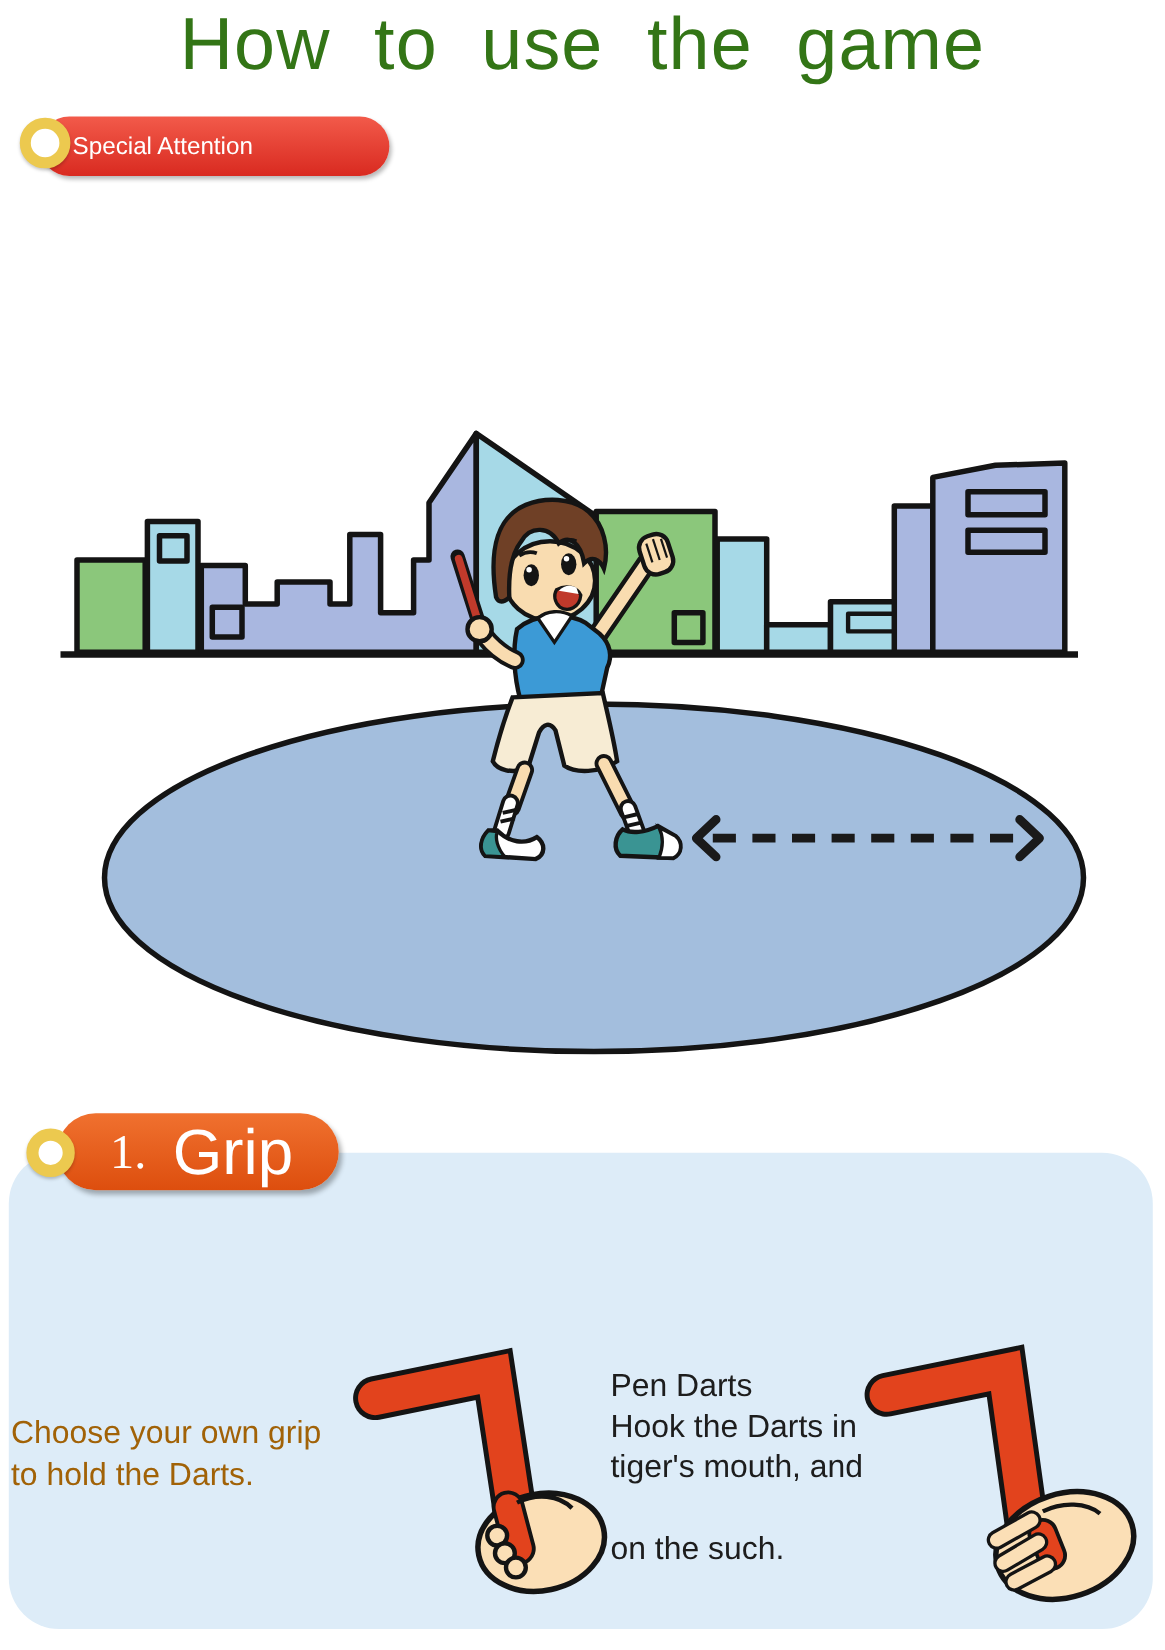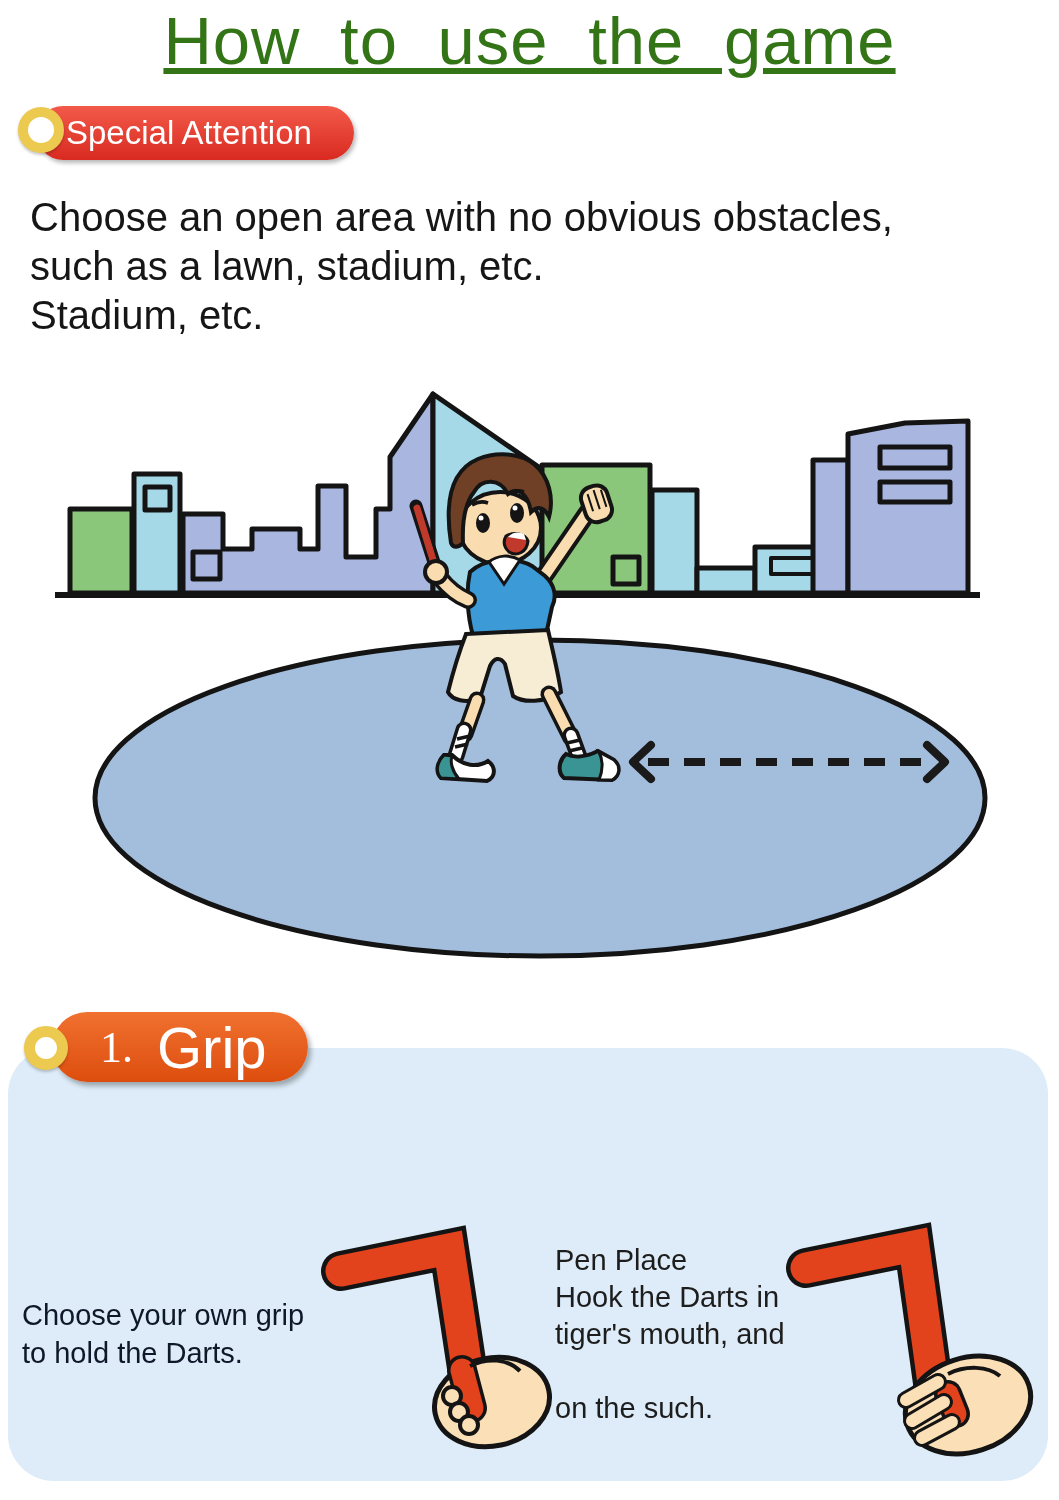--- a/index.html
+++ b/index.html
@@ -1,60 +1,55 @@
 <!DOCTYPE html>
 <html><head>
 <meta charset="utf-8">
 <style>
   html,body{margin:0;padding:0;background:#fff;}
   .page{position:relative;width:1059px;height:1500px;background:#ffffff;overflow:hidden;
         font-family:"Liberation Sans",sans-serif;}
   .title{position:absolute;left:0;top:2px;width:100%;margin:0;text-align:center;
-         font-size:67px;font-weight:400;color:#337516;letter-spacing:1px;word-spacing:20px;text-decoration:underline;}
+         font-size:67px;font-weight:400;color:#337516;letter-spacing:1px;word-spacing:20px;}
   
   .badge-special{position:absolute;left:36px;top:106px;width:318px;height:54px;border-radius:27px;
          background:linear-gradient(180deg,#f25a4a,#d92a20);box-shadow:2px 3px 4px rgba(0,0,0,.28);
          display:flex;align-items:center;padding-left:30px;box-sizing:border-box;}
-  .badge-special .label{color:#ffffff;font-size:33px;}
+  .badge-special .label{color:#ffffff;font-size:22px;}
   .ring{position:absolute;border-radius:50%;background:#ffffff;border:10px solid #ecc94f;
         box-shadow:0 2px 3px rgba(0,0,0,.22);}
   .ring-special{left:18px;top:107px;width:26px;height:26px;}
   .ring-grip{left:24px;top:1026px;width:22px;height:22px;border-width:11px;}
   .intro{position:absolute;left:30px;top:193px;margin:0;font-size:40px;line-height:49px;color:#161616;}
   
   .panel{position:absolute;left:8px;top:1048px;width:1040px;height:433px;background:#ddecf8;border-radius:46px;}
   
   .badge-grip{position:absolute;left:52px;top:1012px;width:256px;height:70px;border-radius:35px;
          background:linear-gradient(180deg,#f0712f,#dd4e0e);box-shadow:3px 4px 5px rgba(0,0,0,.3);
          display:flex;align-items:center;padding-left:48px;box-sizing:border-box;gap:24px;}
   .grip-number{color:#fff;font-family:"Liberation Serif",serif;font-size:44px;}
   .grip-label{color:#fff;font-size:58px;}
-  .note-left{position:absolute;left:10px;top:1284px;margin:12px;font-size:29px;line-height:38px;color:#0f172a;}
+  .note-left{position:absolute;left:10px;top:1284px;margin:0;font-size:29px;line-height:38px;color:#a16207;}
   .note-pen{position:absolute;left:555px;top:1242px;margin:0;font-size:29px;line-height:37px;color:#1d1d1d;}
   .scene{position:absolute;left:0;top:385px;}
   .grips{position:absolute;left:0;top:1100px;}
   svg{display:block;}
 </style>
 </head>
 <body>
 
 <div class="page">
 
   <h1 class="title">How to use the game</h1>
 
   <div class="badge-special">
     <span class="label">Special Attention</span>
   </div>
   <span class="ring ring-special"></span>
 
-  <p class="intro">
-    <span>Choose an open area with no obvious obstacles,</span><br>
-    <span>such as a lawn, stadium, etc.</span><br>
-    <span>Stadium, etc.</span>
-  </p>
 
   <svg class="scene" width="1059" height="580" viewBox="0 385 1059 580">
     <g stroke="#141414" stroke-width="5" stroke-linejoin="round">
       <rect x="70" y="509" width="62" height="84" fill="#8bc77b"></rect>
       <rect x="134" y="474" width="46" height="119" fill="#a6d9e7"></rect>
       <rect x="145" y="487" width="25" height="23" fill="#a6d9e7"></rect>
       <polygon points="183,593 183,514 223,514 223,549 252,549 252,529 300,529 300,549 318,549 318,486 346,486 346,557 376,557 376,509 390,509 390,457 433,394 433,593" fill="#a9b7e0"></polygon>
       <rect x="193" y="552" width="27" height="27" fill="#a9b7e0"></rect>
       <polygon points="433,394 543,470 543,593 433,593" fill="#a6d9e7"></polygon>
       <rect x="542" y="465" width="108" height="128" fill="#8bc77b"></rect>
@@ -141,21 +136,21 @@
     <span class="grip-number">1.</span>
     <span class="grip-label">Grip</span>
   </div>
   <span class="ring ring-grip"></span>
 
   <p class="note-left">
     <span>Choose your own grip</span><br>
     <span>to hold the Darts.</span>
   </p>
   <p class="note-pen">
-    <span>Pen Place</span><br>
+    <span>Pen Darts</span><br>
     <span>Hook the Darts in</span><br>
     <span>tiger's mouth, and</span><br>
     <br>
     <span>on the such.</span>
   </p>
 
   <svg class="grips" width="1059" height="380" viewBox="0 1100 1059 380">
 
     <g>
       <path d="M341,1271 L449,1249 L471,1394" fill="none" stroke="#141414" stroke-width="40" stroke-linecap="round"></path>

